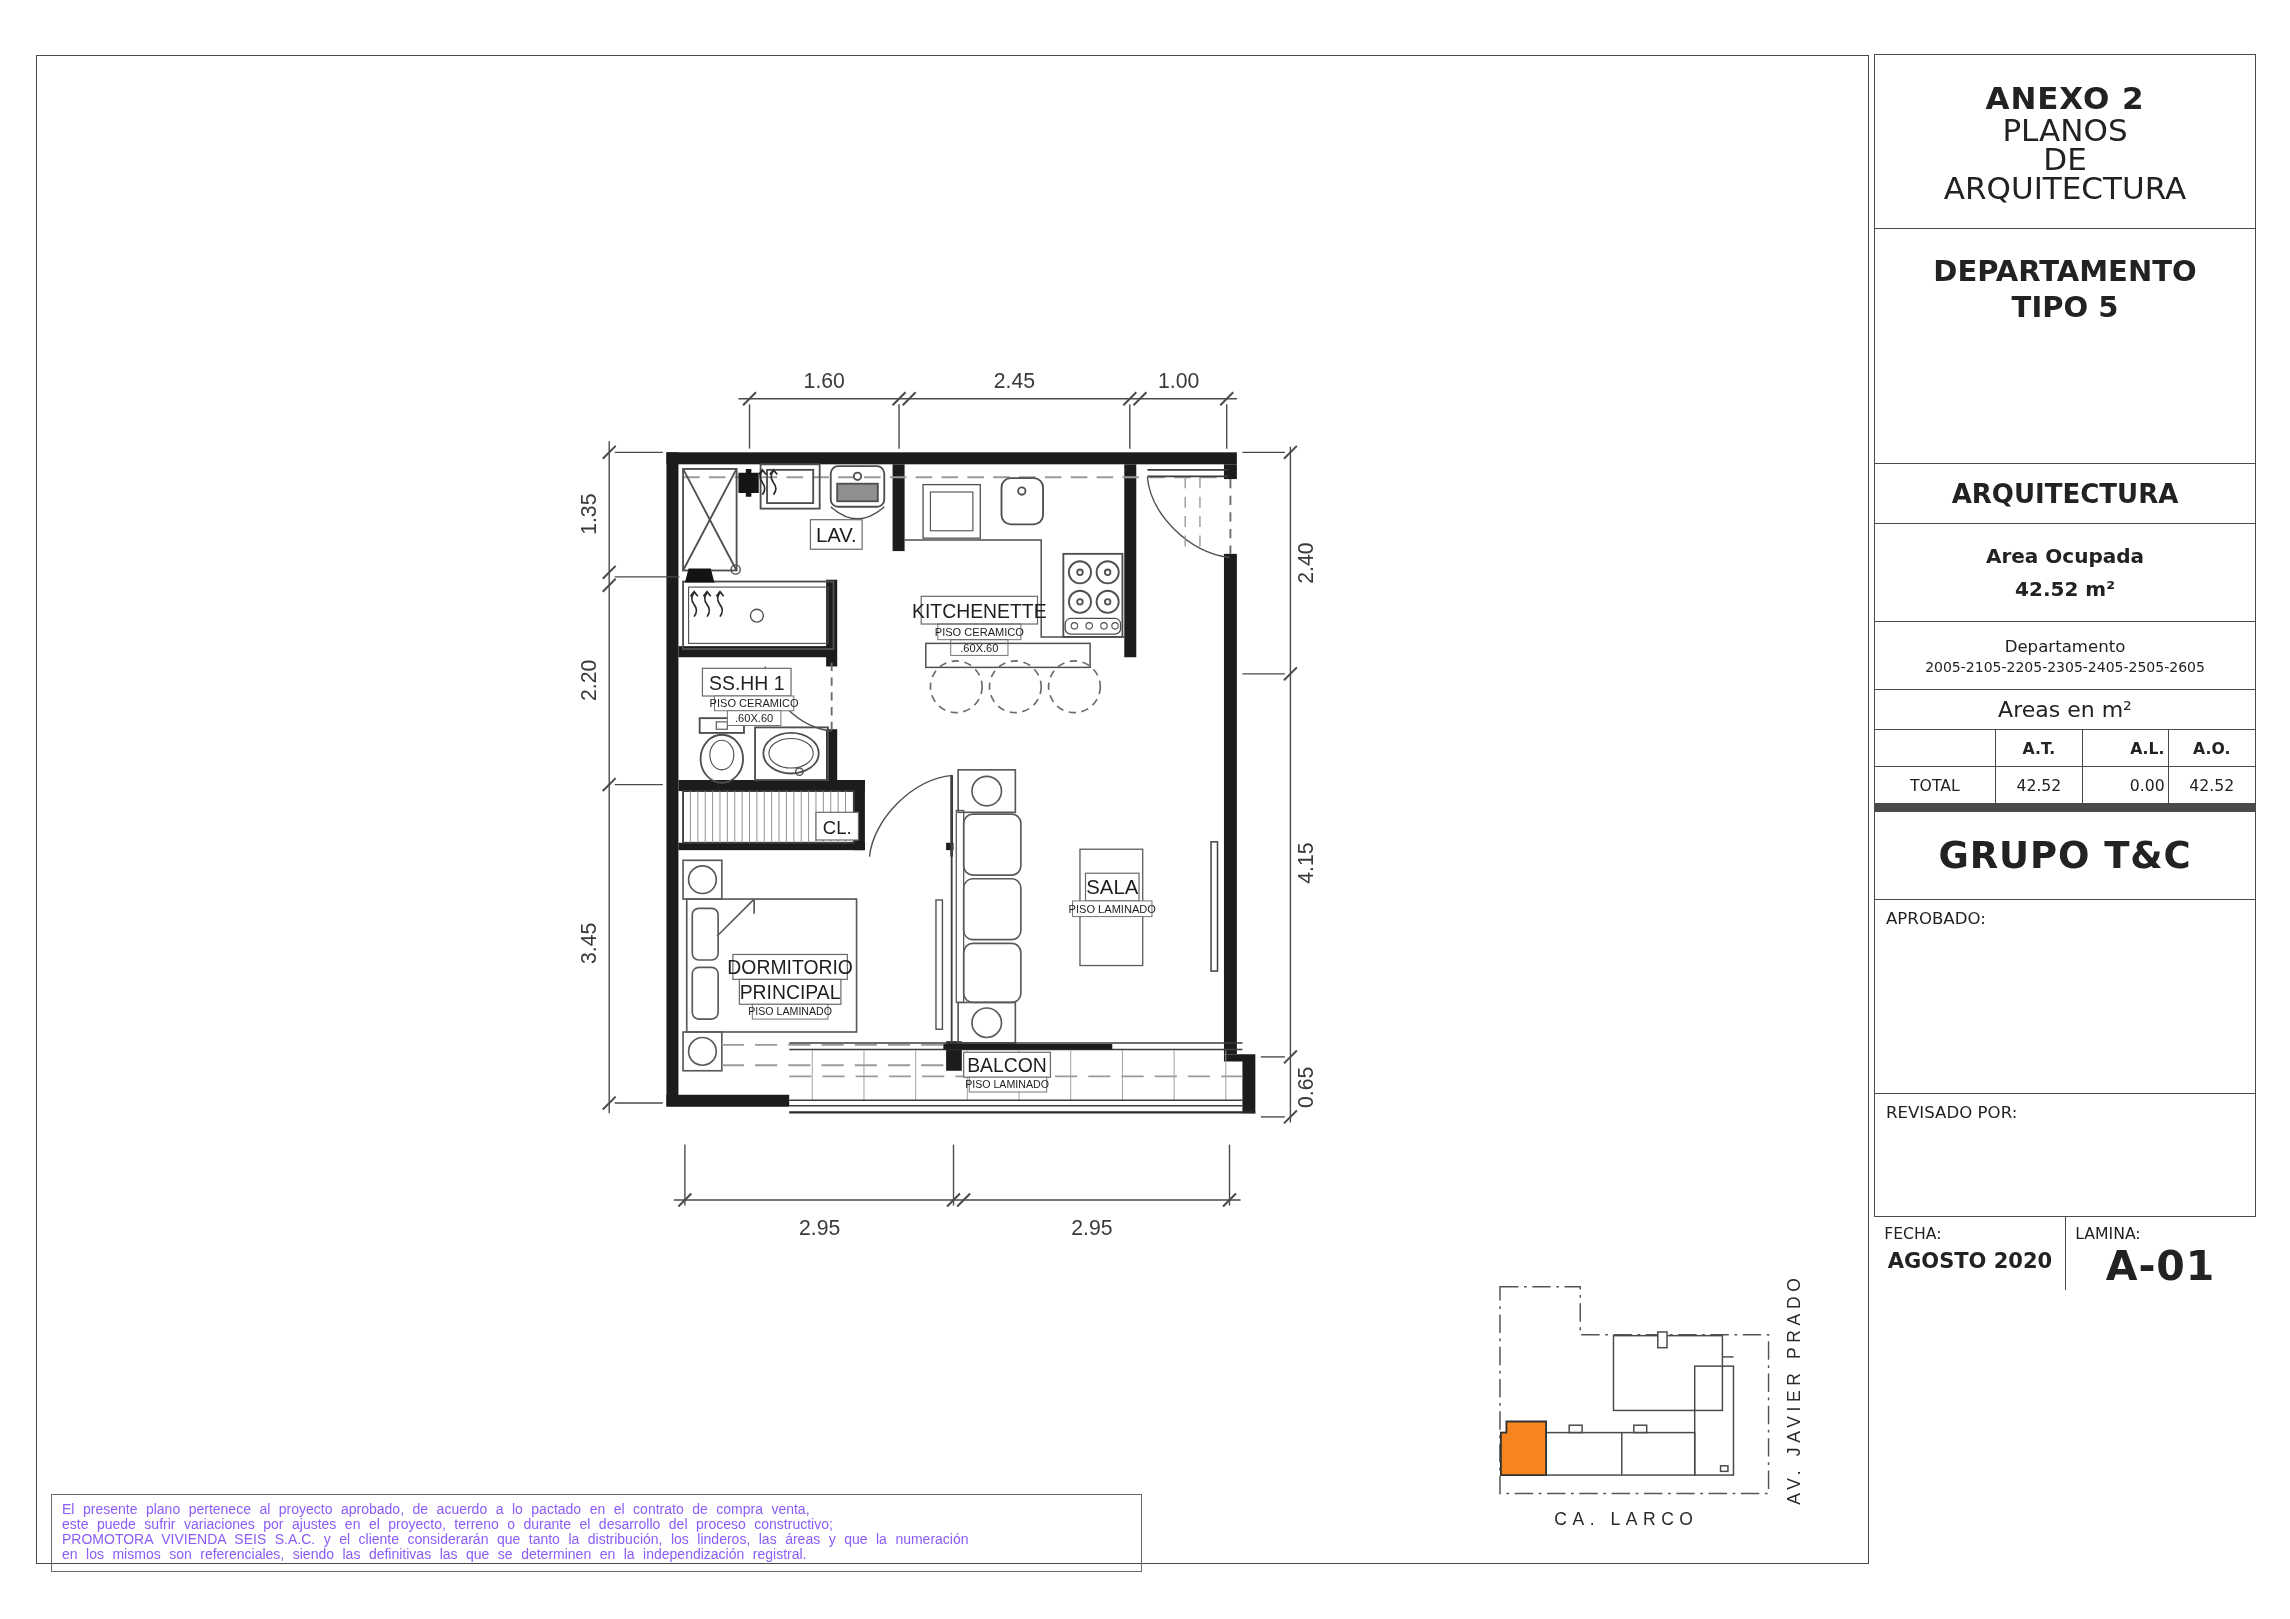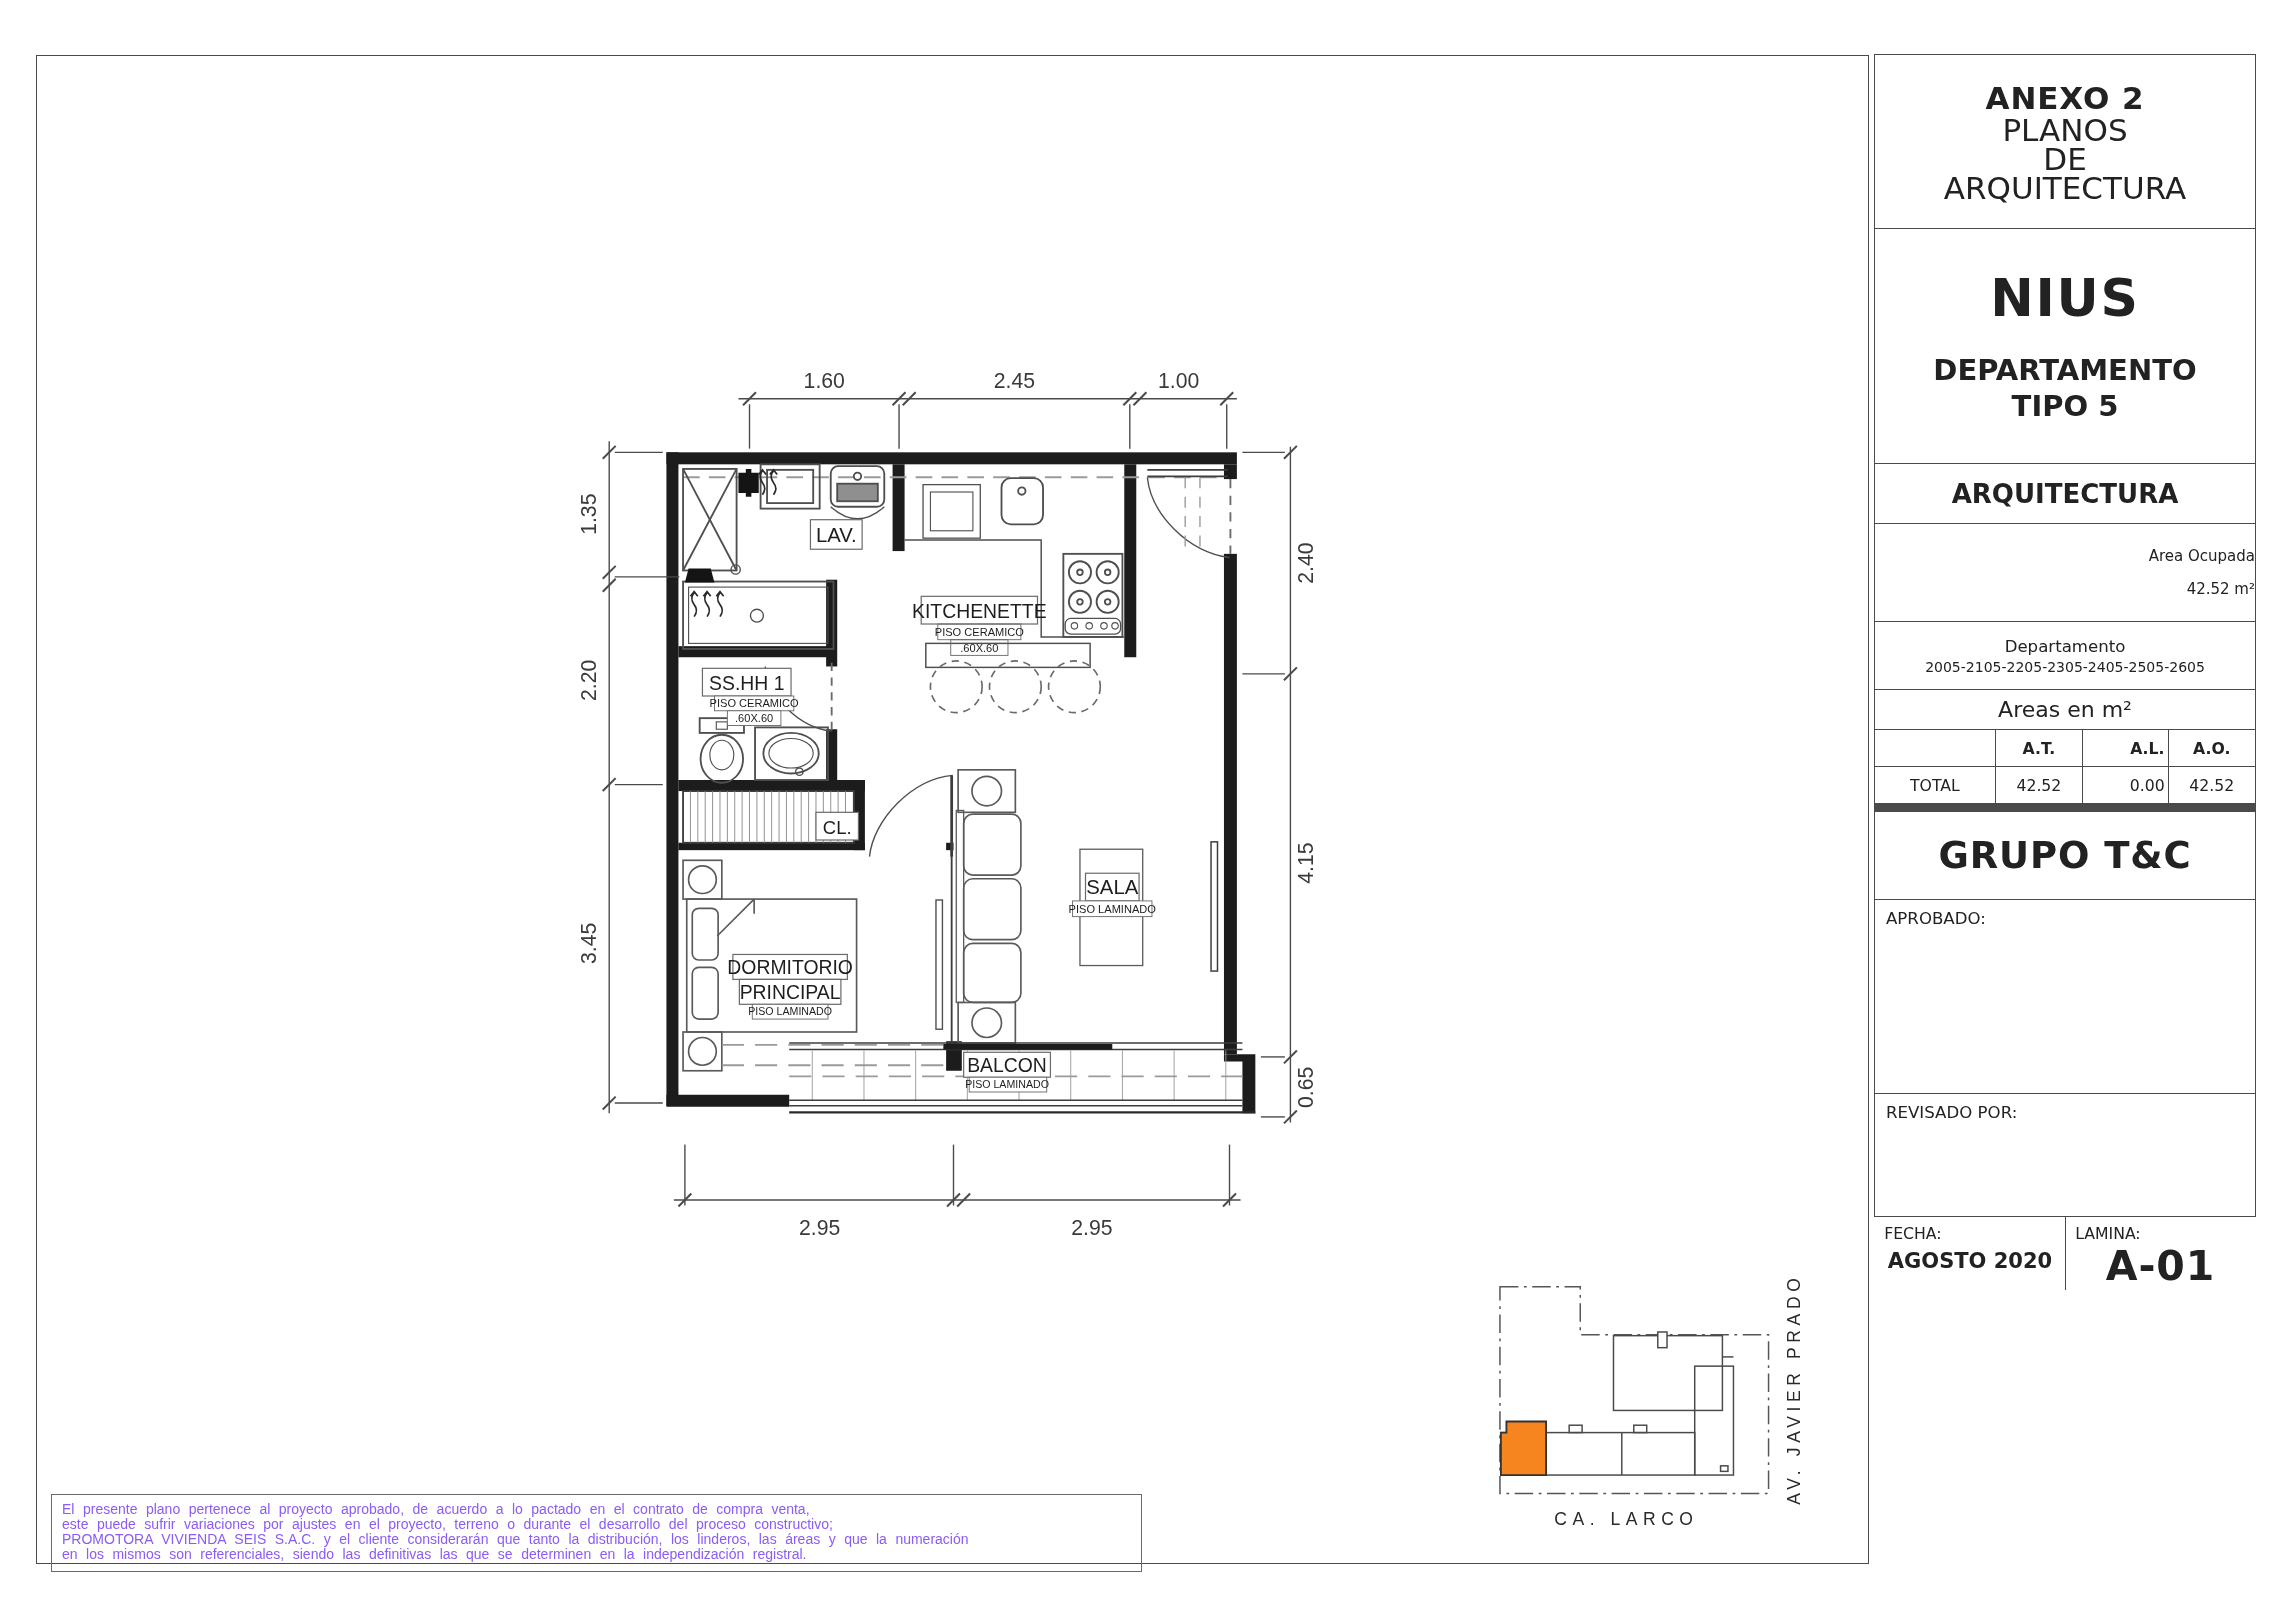--- a/index.html
+++ b/index.html
@@ -12,21 +12,21 @@
           box-sizing:border-box;display:flex;flex-direction:column;background:#fff;}
   .tb-row{box-sizing:border-box;flex:none;}
   .sec{border-top:1.8px solid #4a4a4a;}
   .r-anexo{height:173px;display:flex;flex-direction:column;align-items:center;justify-content:center;text-align:center;}
   .anexo-big{font-size:31px;font-weight:bold;letter-spacing:0.9px;}
   .anexo-sm{font-size:31px;font-weight:normal;line-height:29px;}
   .r-nius{height:235px;text-align:center;}
   .nius{font-size:52px;font-weight:bold;margin-top:39px;letter-spacing:1.8px;}
   .nius-sub{font-size:29px;font-weight:bold;line-height:36px;margin-top:24px;}
   .r-arq{height:60px;display:flex;align-items:center;justify-content:center;font-size:26px;font-weight:bold;}
-  .r-area{height:98px;display:flex;flex-direction:column;align-items:flex-end;justify-content:center;font-size:15px;line-height:33px;}
+  .r-area{height:98px;display:flex;flex-direction:column;align-items:center;justify-content:center;font-size:20px;line-height:33px;font-weight:bold;}
   .r-dept{height:68px;display:flex;flex-direction:column;align-items:center;justify-content:center;}
   .dept-l{font-size:16.6px;}
   .dept-n{font-size:14px;margin-top:3px;white-space:nowrap;}
   .r-areas-title{height:40px;display:flex;align-items:center;justify-content:center;font-size:22px;}
   .tcols{display:flex;}
   .tcell{box-sizing:border-box;display:flex;align-items:center;justify-content:center;font-size:15.7px;}
   .c0{width:31.5%;}
   .c1{width:23%;border-left:0.9px solid #4a4a4a;}
   .c2{width:22.5%;border-left:0.9px solid #4a4a4a;padding-left:44px;}
   .c3{width:23%;border-left:0.9px solid #4a4a4a;}
@@ -359,21 +359,20 @@
   </svg>
 
   <div id="tblock">
     <div class="tb-row r-anexo">
       <div class="anexo-big">ANEXO 2</div>
       <div class="anexo-sm">PLANOS</div>
       <div class="anexo-sm">DE</div>
       <div class="anexo-sm">ARQUITECTURA</div>
     </div>
     <div class="tb-row r-nius sec">
-      <div class="nius">NIUS</div>
       <div class="nius-sub">
         <div>DEPARTAMENTO</div>
         <div>TIPO 5</div>
       </div>
     </div>
     <div class="tb-row r-arq sec">
       <span>ARQUITECTURA</span>
     </div>
     <div class="tb-row r-area sec">
       <div>Area Ocupada</div>

